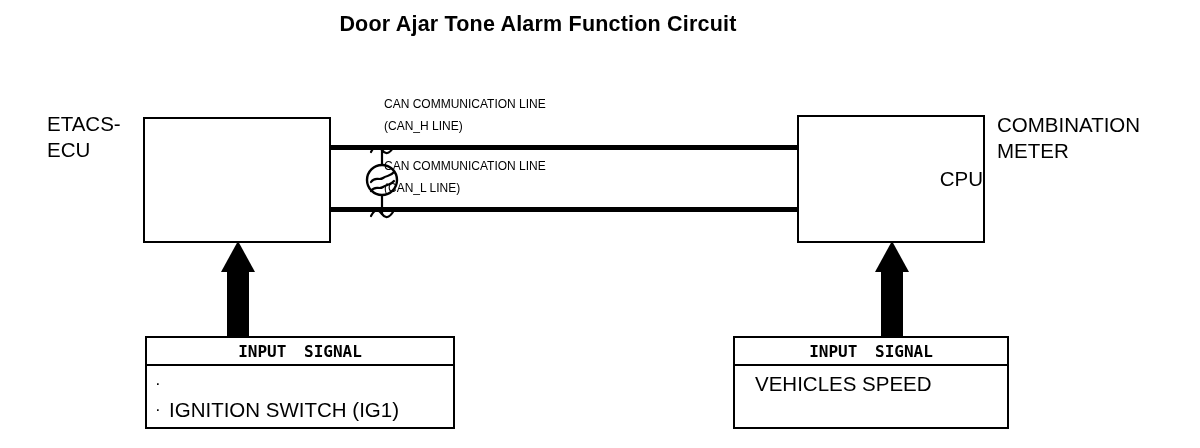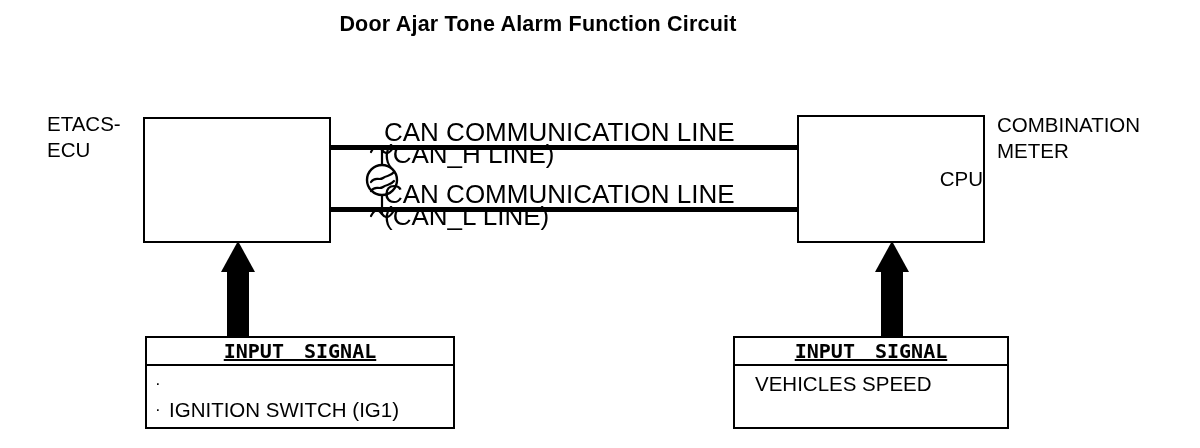--- a/index.html
+++ b/index.html
@@ -14,21 +14,21 @@
   }
   .title {
     position:absolute; top:12px; left:0; width:1076px;
     text-align:center;
     font-size:21.5px; font-weight:bold;
     letter-spacing:0.2px;
   }
   .label { position:absolute; font-size:20.5px; line-height:26px; }
   .etacs-label { left:47px; top:111px; }
   .cm-label   { left:997px; top:112px; }
-  .can-label  { font-size:26px; line-height:22px;margin-top:28px; }
+  .can-label  { font-size:12px; line-height:22px; }
   .can-h-label{ left:384px; top:93px; }
   .can-l-label{ left:384px; top:155px; }
 
   .box { position:absolute; border:2px solid #000000; background:#ffffff; }
   .etacs-box { left:143px; top:117px; width:188px; height:126px; }
   .cpu-box   { left:797px; top:115px; width:188px; height:128px;
                display:flex; align-items:center; justify-content:flex-end;
                font-size:20.5px; }
 
   .thick-line { position:absolute; height:5px; background:#000000; }
@@ -47,23 +47,22 @@
   .arrow-shaft.r { left:881px; top:270px; }
   .arrow-head.r  { left:875px; top:241px; }
 
   .input-box { position:absolute; border:2px solid #000000; background:#ffffff; }
   .input-box.left  { left:145px; top:336px; width:310px; height:93px; }
   .input-box.right { left:733px; top:336px; width:276px; height:93px; }
   .input-header {
     height:28px; border-bottom:2px solid #000000;
     display:flex; align-items:center; justify-content:center;
     font-family:"DejaVu Sans Mono", monospace;
-    font-weight:bold; font-size:20px;
+    font-weight:bold; font-size:16px;
     word-spacing:8px;
-    text-decoration:underline;
   }
   .input-body { padding:5px 8px 0 8px; font-size:20.5px; line-height:26px; }
   .input-body.plain { padding-left:20px; }
   .bullet-row { display:flex; align-items:center; }
   .bullet { width:14px; font-size:17px; text-align:left; }
 </style>
 </head>
 <body>
 
 <div class="canvas">

